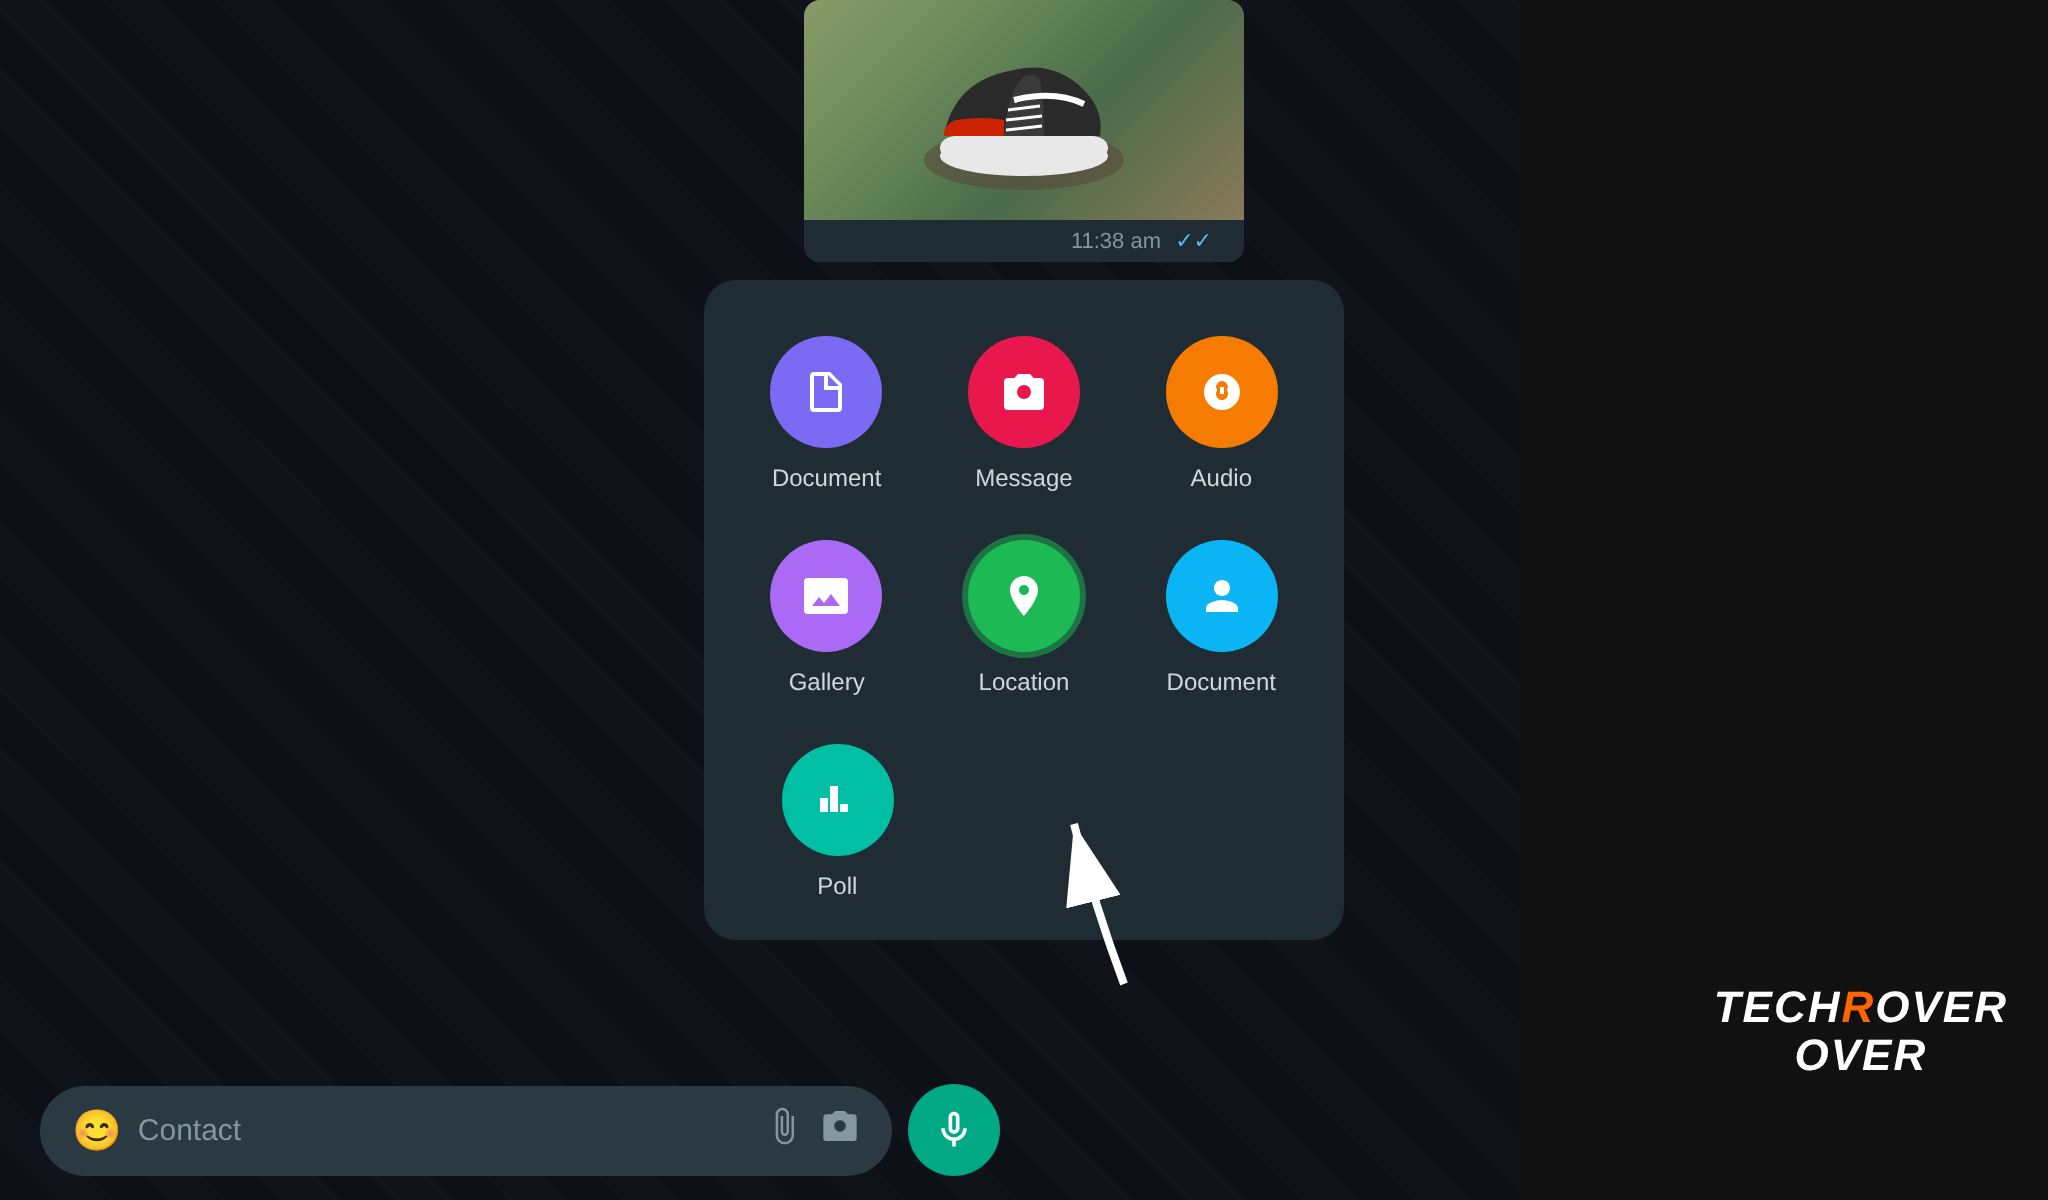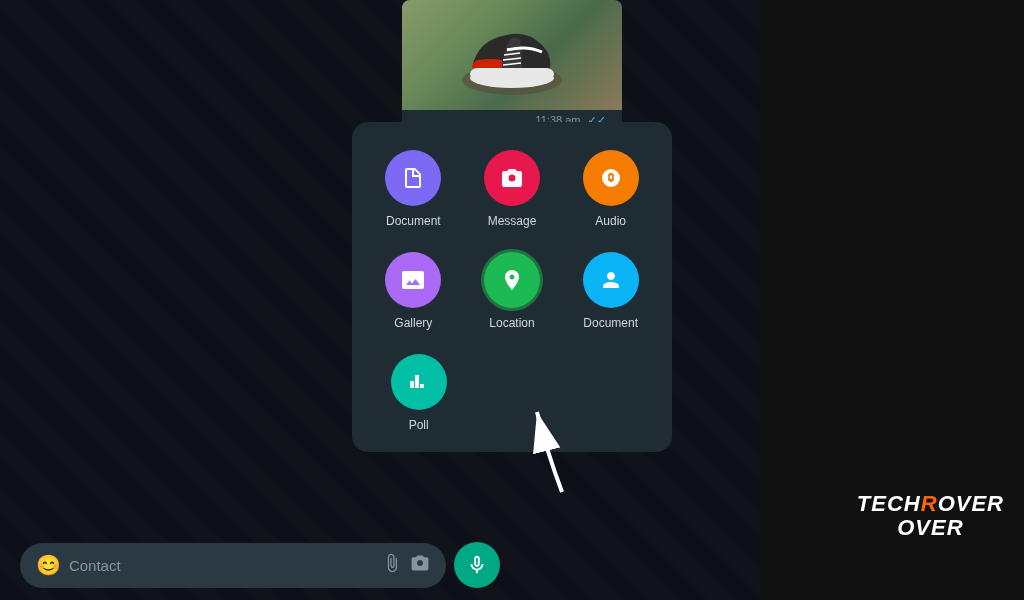--- a/index.html
+++ b/index.html
@@ -71,21 +71,21 @@
       padding: 4px 16px;
       text-align: right;
       font-size: 11px;
       color: #8696a0;
       background: #202c33;
     }
 
     
     .attach-menu {
       position: absolute;
-      top: 122px;
+      top: 140px;
       left: 50%;
       transform: translateX(-50%);
       width: 320px;
       background: #1f2c34;
       border-radius: 16px;
       padding: 28px 20px 20px;
     }
 
     .attach-grid {
       display: grid;

